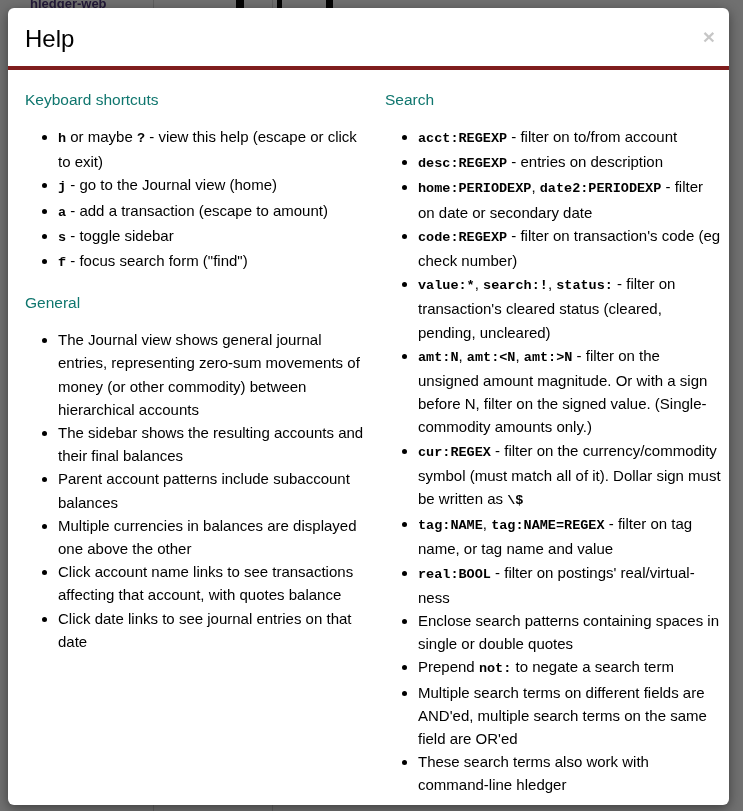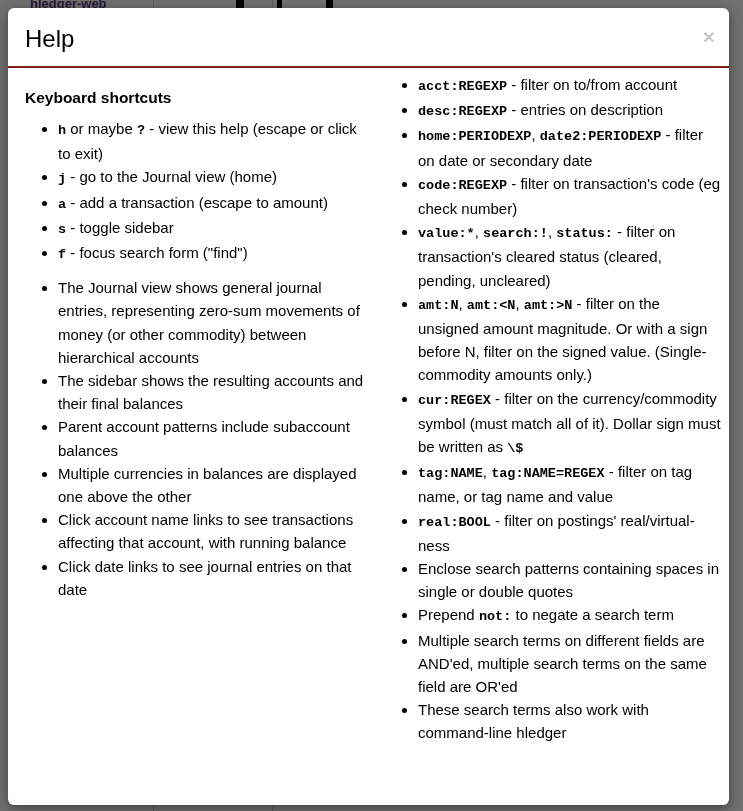--- a/index.html
+++ b/index.html
@@ -13,31 +13,31 @@
     color:#503a80;text-decoration:underline;}
   .vline{position:absolute;top:0;bottom:0;width:1px;background:#d9d9d9;}
   .frag{position:absolute;top:0;height:9px;background:#0a0a0a;}
   .backdrop{position:absolute;inset:0;background:rgba(0,0,0,0.56);z-index:1;}
   
   .modal{
     position:absolute;left:8px;top:8px;width:721px;height:797px;z-index:2;
     background:#fff;border-radius:6px;box-shadow:0 3px 12px rgba(0,0,0,.45);
     box-sizing:border-box;
   }
-  .modal-header{position:relative;padding:16px 24px 12px 17px;border-bottom:2px solid #7f1d1d;}
+  .modal-header{position:relative;padding:16px 24px 12px 17px;border-bottom:4px solid #7f1d1d;}
   .modal-title{margin:0;font-size:24px;font-weight:400;color:#000;line-height:30px;}
   .close-btn{position:absolute;right:14px;top:18px;background:none;border:0;padding:0;
     cursor:pointer;font-size:21px;font-weight:bold;color:#000;opacity:.22;line-height:1;
     font-family:"Liberation Sans",sans-serif;}
   .modal-body{display:flex;padding:1px 8px 0 17px;box-sizing:border-box;}
   .col{box-sizing:border-box;}
   .col.left{width:360px;padding-right:15px;}
   .col.right{width:336px;}
-  h3{font-size:15.5px;font-weight:bold;margin:20px 0 10px;color:#000000;}
-  ul{margin:4px 0 10px;padding-left:33px;}
+  h3{font-size:15.5px;font-weight:normal;margin:20px 0 10px;color:#0f766e;}
+  ul{margin:16px 0 10px;padding-left:33px;}
   li{font-size:15px;line-height:23.2px;color:#000;}
   code{font-family:"Liberation Mono","DejaVu Sans Mono",monospace;font-weight:bold;
     font-size:13.5px;color:#000;}
 </style>
 </head>
 <body>
 
 <div class="page-behind">
   <span class="brand">hledger-web</span>
   <span class="vline" style="left:153px"></span>
@@ -59,30 +59,32 @@
   <div class="modal-body">
     <div class="col left">
       <h3>Keyboard shortcuts</h3>
       <ul>
           <li><code>h</code><span> or maybe </span><code>?</code><span> - view this help (escape or click to exit)</span></li>
           <li><code>j</code><span> - go to the Journal view (home)</span></li>
           <li><code>a</code><span> - add a transaction (escape to amount)</span></li>
           <li><code>s</code><span> - toggle sidebar</span></li>
           <li><code>f</code><span> - focus search form ("find")</span></li>
         </ul>
+      <h3>General</h3>
       <ul>
           <li><span>The Journal view shows general journal entries, representing zero-sum movements of money (or other commodity) between hierarchical accounts</span></li>
           <li><span>The sidebar shows the resulting accounts and their final balances</span></li>
           <li><span>Parent account patterns include subaccount balances</span></li>
           <li><span>Multiple currencies in balances are displayed one above the other</span></li>
-          <li><span>Click account name links to see transactions affecting that account, with running balance</span></li>
+          <li><span>Click account name links to see transactions affecting that account, with quotes balance</span></li>
           <li><span>Click date links to see journal entries on that date</span></li>
         </ul>
     </div>
     <div class="col right">
+      <h3>Search</h3>
       <ul>
           <li><code>acct:REGEXP</code><span> - filter on to/from account</span></li>
           <li><code>desc:REGEXP</code><span> - entries on description</span></li>
           <li><code>home:PERIODEXP</code><span>, </span><code>date2:PERIODEXP</code><span> - filter on date or secondary date</span></li>
           <li><code>code:REGEXP</code><span> - filter on transaction's code (eg check number)</span></li>
           <li><code>value:*</code><span>, </span><code>search:!</code><span>, </span><code>status:</code><span> - filter on transaction's cleared status (cleared, pending, uncleared)</span></li>
           <li><code>amt:N</code><span>, </span><code>amt:&lt;N</code><span>, </span><code>amt:&gt;N</code><span> - filter on the unsigned amount magnitude. Or with a sign before N, filter on the signed value. (Single-commodity amounts only.)</span></li>
           <li><code>cur:REGEX</code><span> - filter on the currency/commodity symbol (must match all of it). Dollar sign must be written as </span><code>\$</code></li>
           <li><code>tag:NAME</code><span>, </span><code>tag:NAME=REGEX</code><span> - filter on tag name, or tag name and value</span></li>
           <li><code>real:BOOL</code><span> - filter on postings' real/virtual-ness</span></li>

